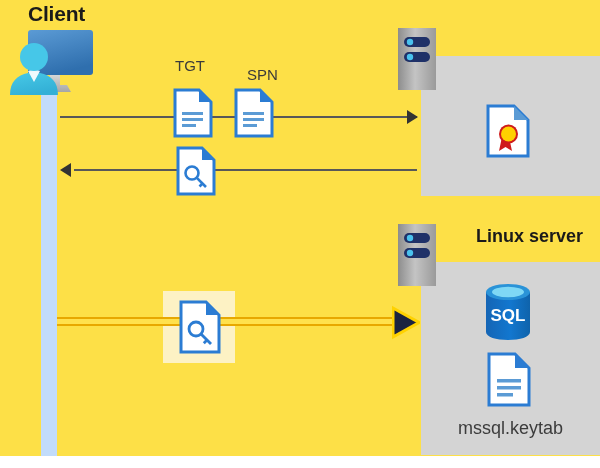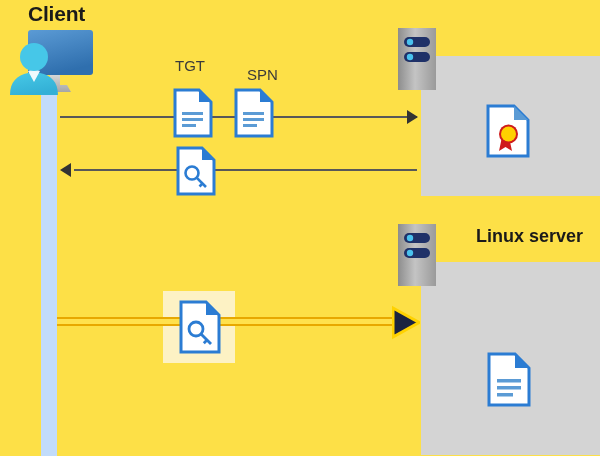--- a/index.html
+++ b/index.html
@@ -262,25 +262,41 @@
       <circle cx="12" cy="14" r="3.2" fill="#49c2ee"></circle>
       <rect x="6" y="24" width="26" height="10" rx="5" fill="#1f3168"></rect>
       <circle cx="12" cy="29" r="3.2" fill="#49c2ee"></circle>
     </svg>
   </div>
 
   <div class="abs panel-title title-lnx">
     <div>Linux server</div>
   </div>
 
+  <div class="abs icon-sql">
+    <svg width="50" height="58" viewBox="0 0 50 58">
+      <defs>
+        <linearGradient id="sqlBody" x1="0" y1="0" x2="1" y2="0">
+          <stop offset="0%" stop-color="#1565b5"></stop>
+          <stop offset="55%" stop-color="#1277cf"></stop>
+          <stop offset="100%" stop-color="#0f63ab"></stop>
+        </linearGradient>
+      </defs>
+      <path d="M3 9 h44 v40 c0 5 -10 8 -22 8 s-22 -3 -22 -8 z" fill="url(#sqlBody)"></path>
+      <ellipse cx="25" cy="9" rx="22" ry="8" fill="#2a93d8"></ellipse>
+      <ellipse cx="25" cy="9" rx="16" ry="5.2" fill="#7fd8f5"></ellipse>
+      <text x="25" y="38" font-family="Liberation Sans, sans-serif" font-size="17" font-weight="bold" fill="#ffffff" text-anchor="middle">SQL</text>
+    </svg>
+  </div>
 
   <div class="abs doc-keytab">
     <svg width="44" height="55" viewBox="0 0 44 55">
       <path d="M2 2 h26 l14 14 v37 h-40 z" fill="#ffffff" stroke="#2b7cd3" stroke-width="3"></path>
       <path d="M28 2 l14 14 h-14 z" fill="#2b7cd3"></path>
       <rect x="10" y="27" width="24" height="3.5" fill="#5b9bd5"></rect>
       <rect x="10" y="34" width="24" height="3.5" fill="#5b9bd5"></rect>
       <rect x="10" y="41" width="16" height="3.5" fill="#5b9bd5"></rect>
     </svg>
   </div>
 
+  <div class="abs keytab-label">mssql.keytab</div>
 
 </div>
 
 </body></html>

